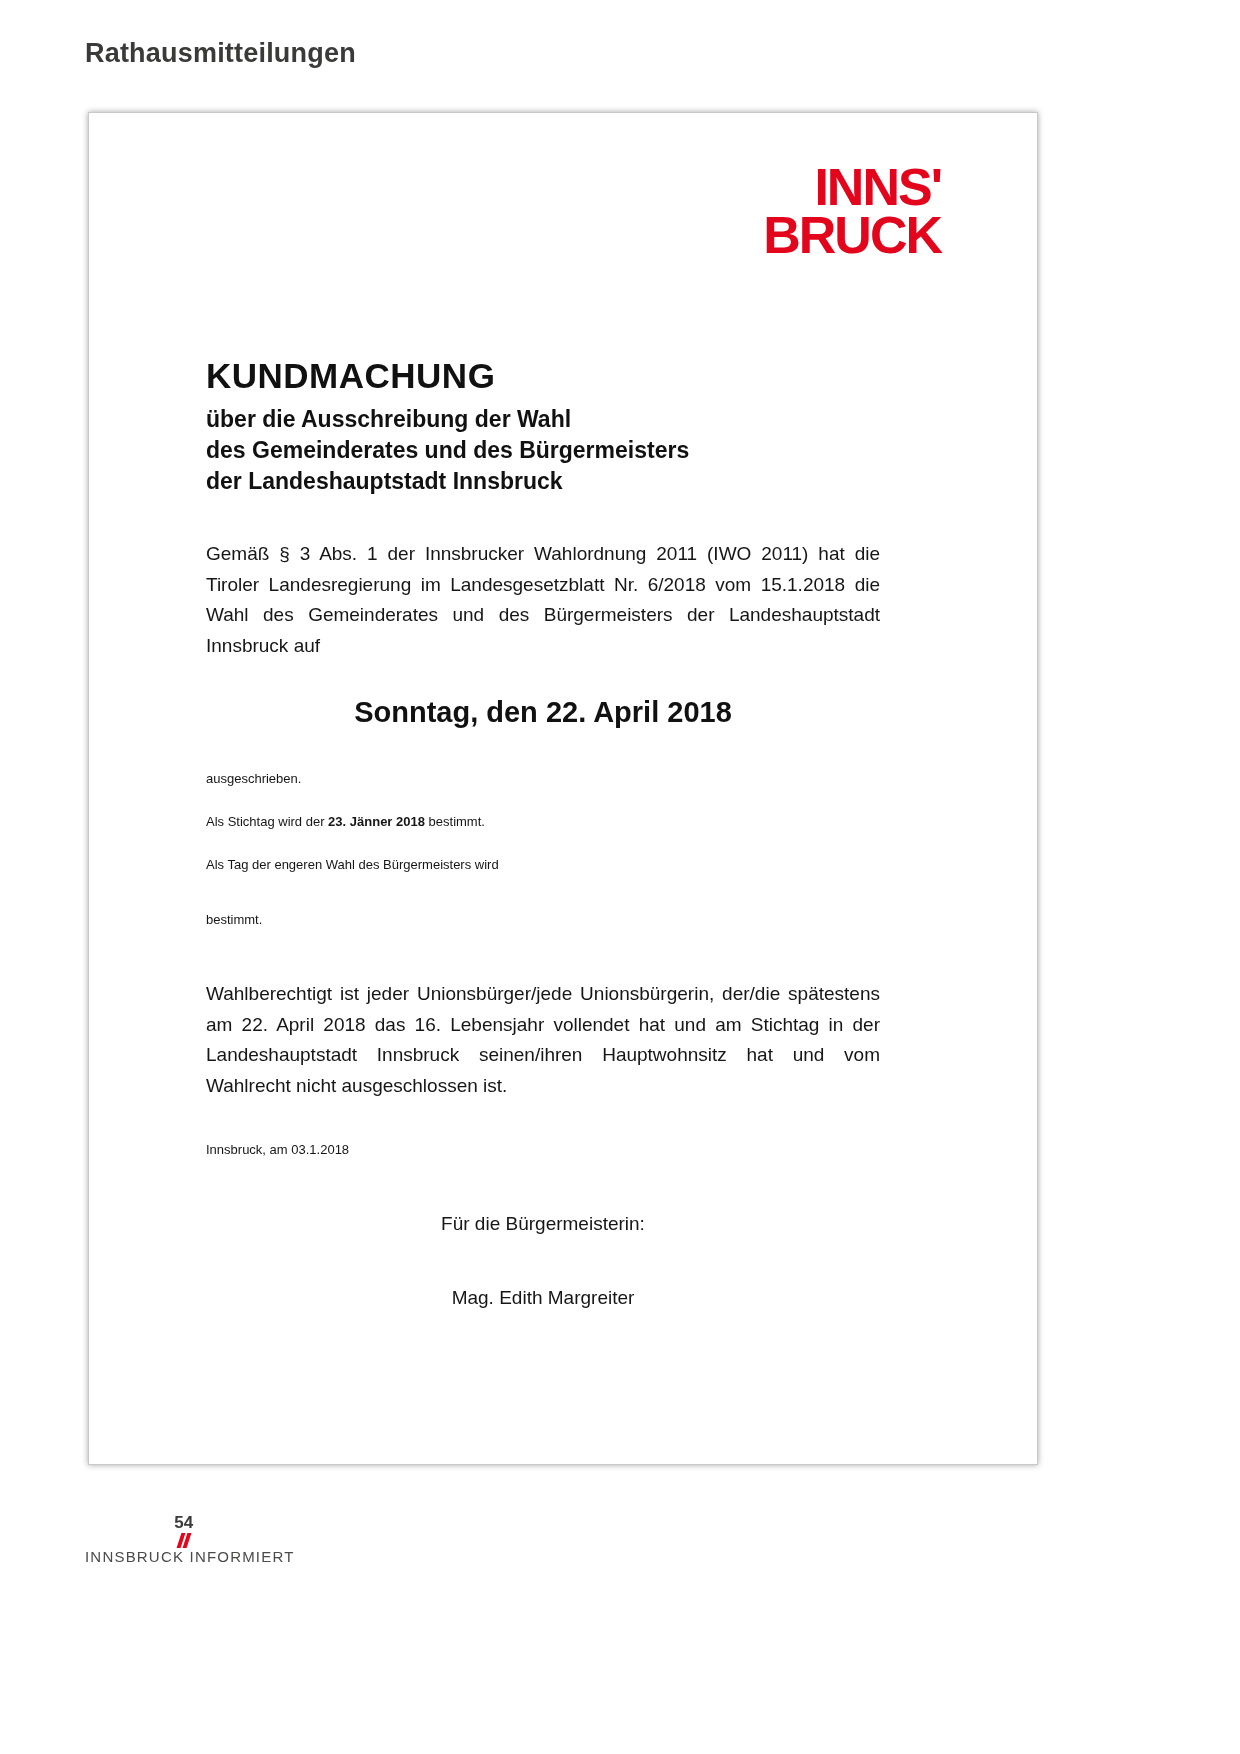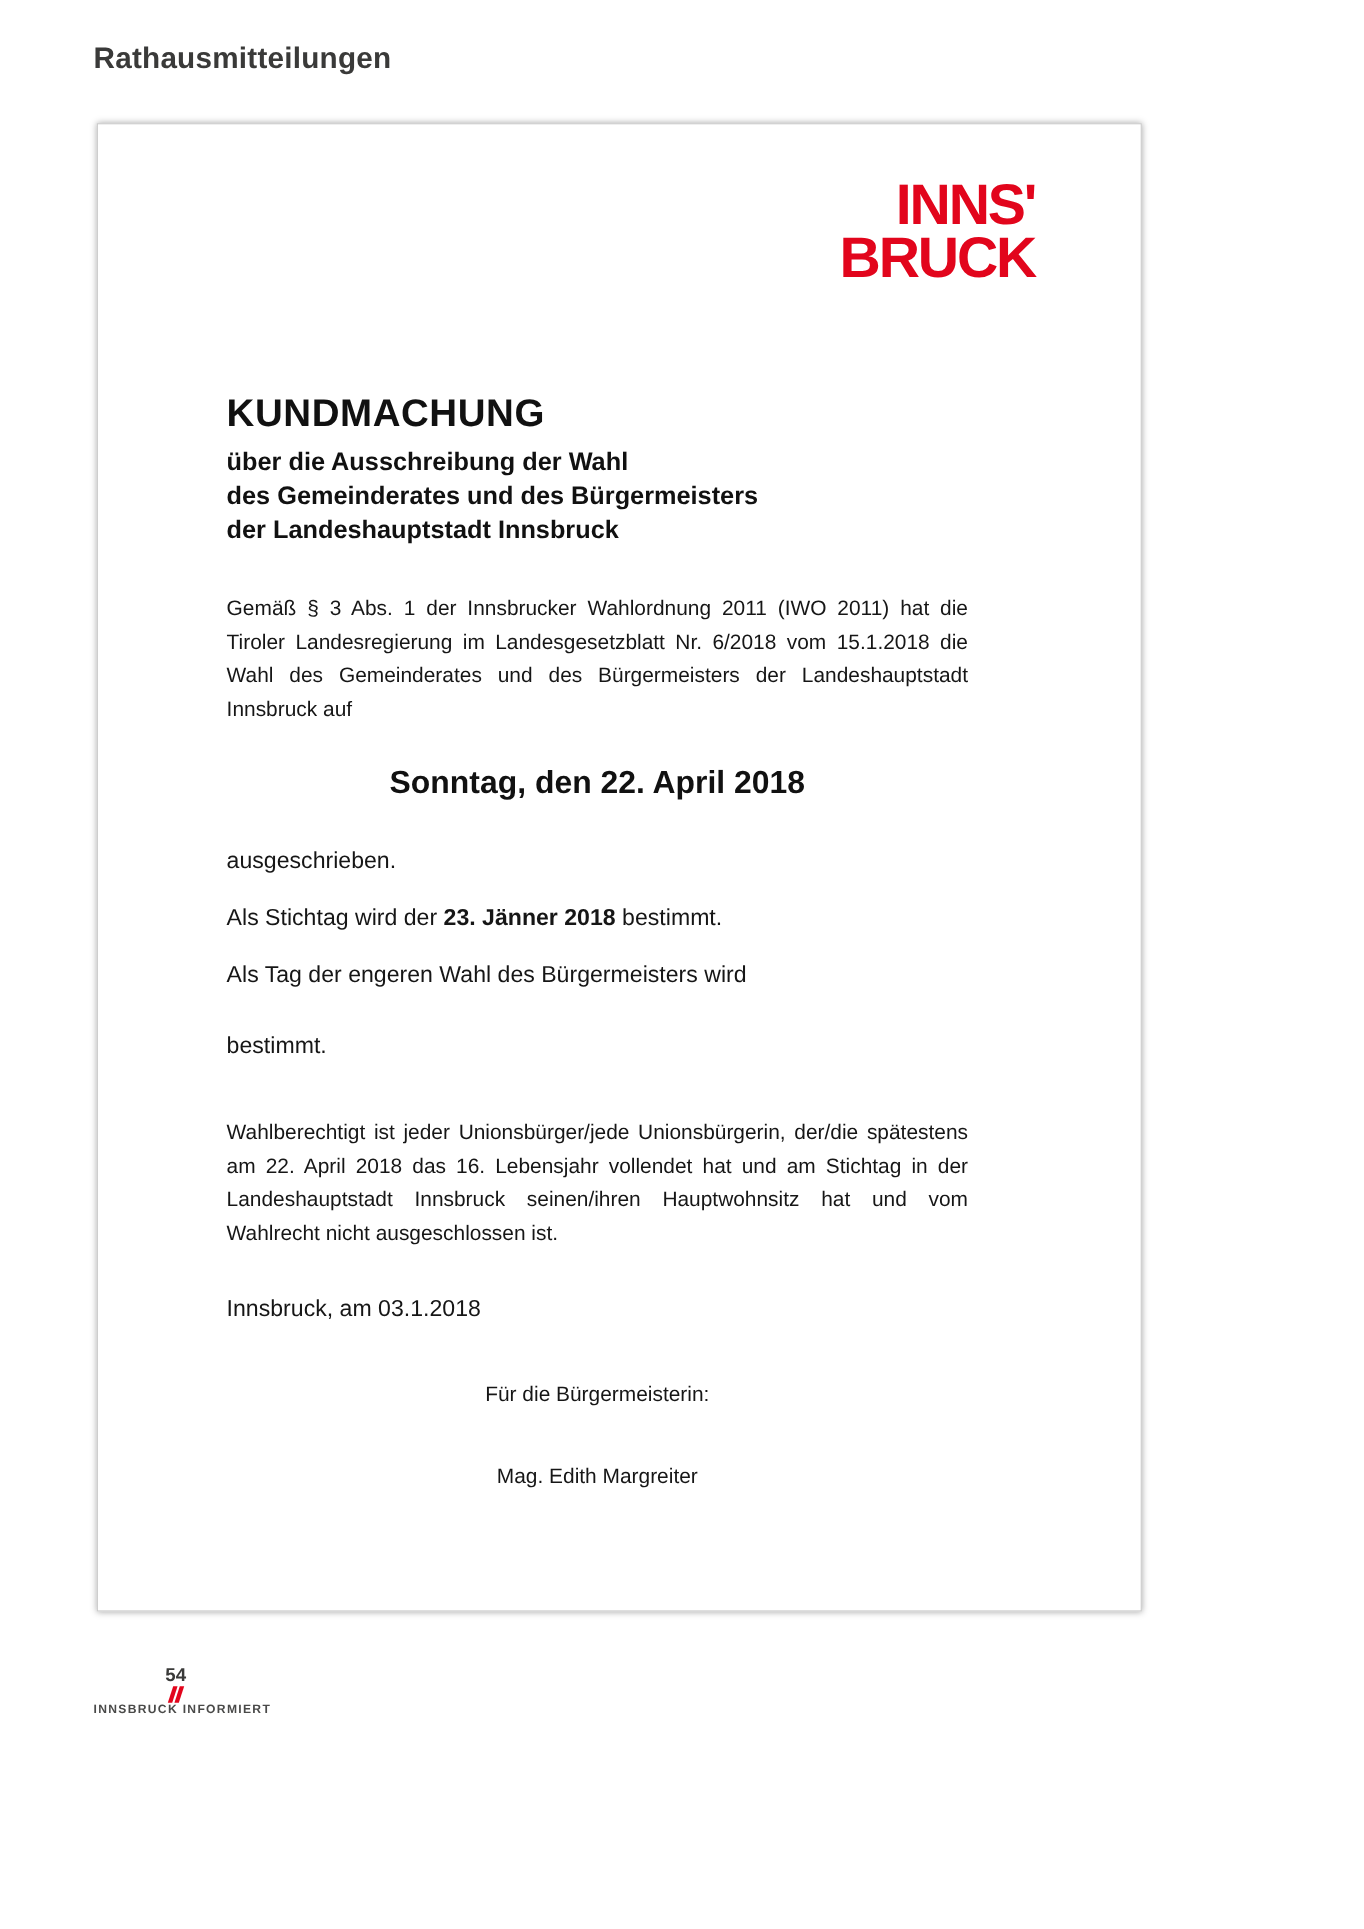--- a/index.html
+++ b/index.html
@@ -81,21 +81,21 @@
   .date-heading {
     text-align: center;
     font-size: 29px;
     font-weight: bold;
     color: #111;
   }
   .date-1 { margin-top: 34px; }
   .date-2 { margin-top: 24px; }
 
   .line-par {
-    font-size: 21px;
+    font-size: 13px;
     color: #161616;
   }
   .ausgeschrieben { margin-top: 42px; }
   .stichtag-line { margin-top: 28px; }
   .engere-wahl { margin-top: 28px; }
   .bestimmt { margin-top: 40px; }
   .par-5 { margin-top: 52px; }
   .place-date { margin-top: 40px; }
 
   .bold-inline { font-weight: bold; }
@@ -134,22 +134,22 @@
   }
   .footer-slash .bar {
     display: inline-block;
     width: 3.5px;
     height: 15px;
     background: #e2051c;
     transform: skewX(-18deg);
     margin-right: 2.5px;
   }
   .footer-mag {
-    font-size: 11px;
-    font-weight: bold;
+    font-size: 15px;
+    font-weight: normal;
     letter-spacing: 1.2px;
     color: #4a4a49;
     text-transform: uppercase;
   }
 </style>
 </head>
 <body>
 
 <div class="page-header">Rathausmitteilungen</div>
 

